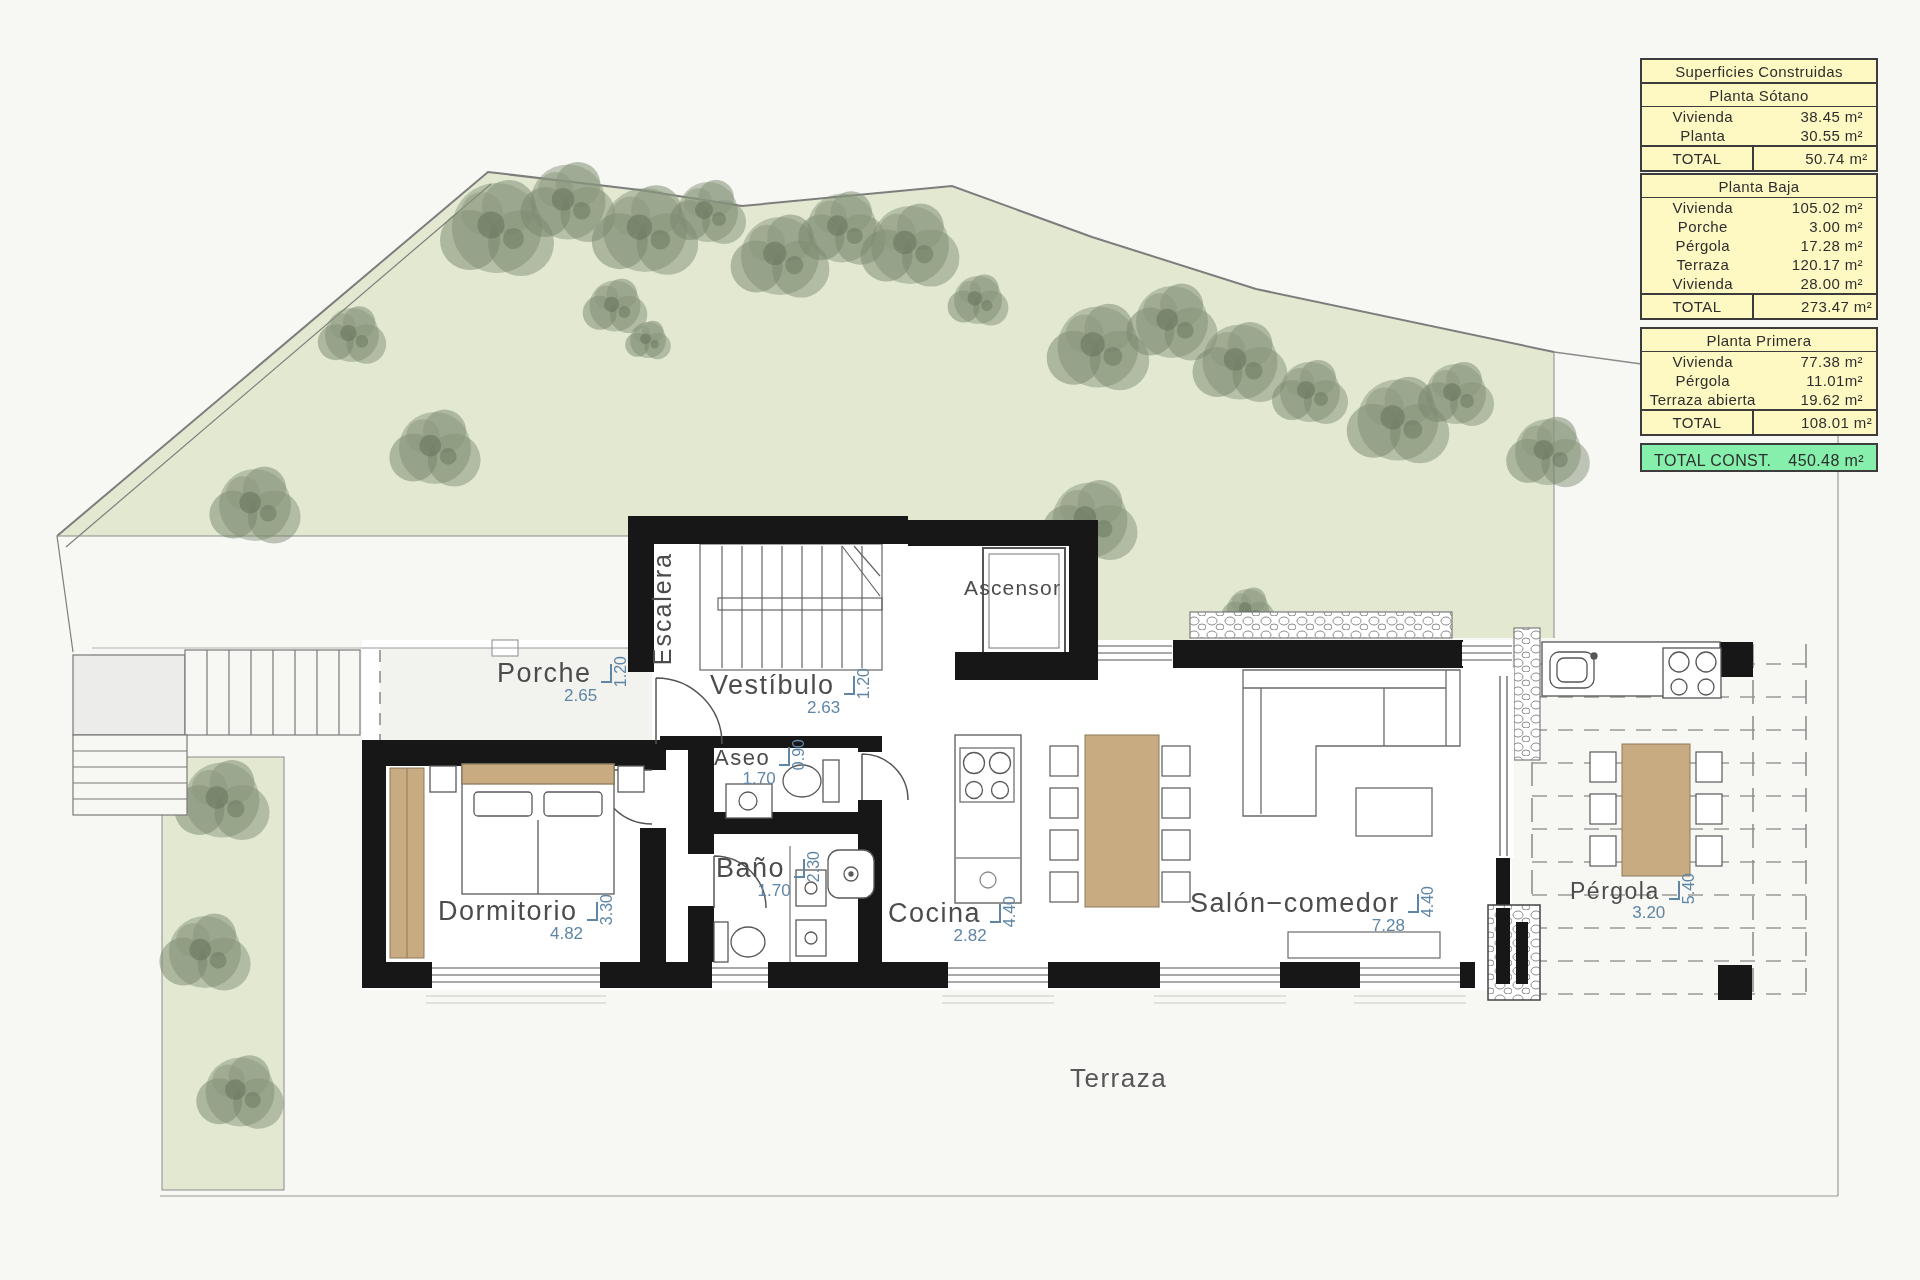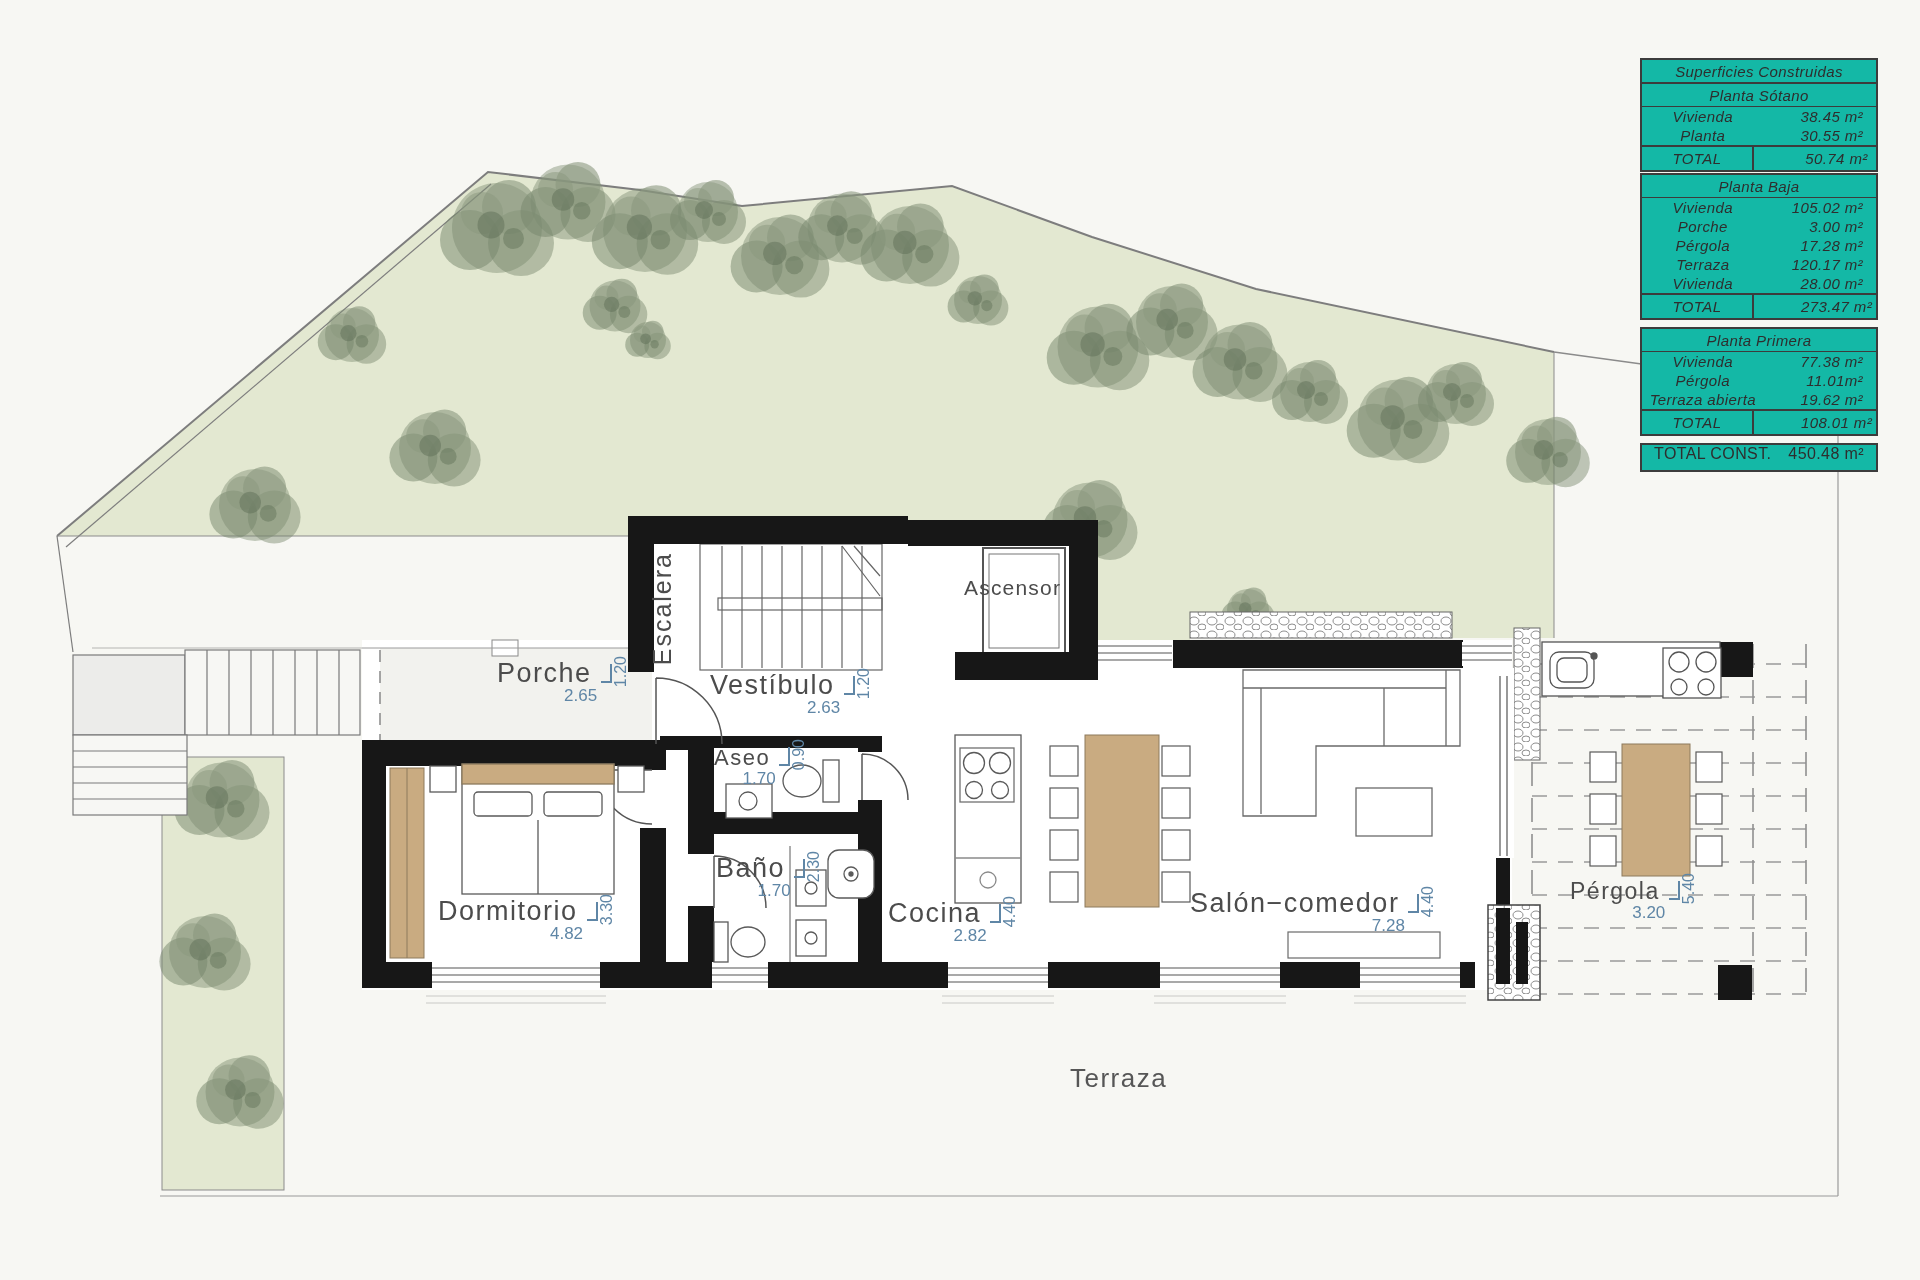--- a/index.html
+++ b/index.html
@@ -30,37 +30,36 @@
     color:#5f86a6;font-size:17px;font-weight:400;letter-spacing:0;font-style:normal;
   }
   .vtext{
     position:absolute;color:#4c4c4c;font-size:25px;letter-spacing:2px;line-height:1;
     writing-mode:vertical-rl;transform:rotate(180deg);
   }
   .terraza-label{position:absolute;color:#565656;font-size:26px;letter-spacing:1.5px;}
 
   
   .stable{
-    position:absolute;left:1640px;width:238px;background:#14b8a6;
+    position:absolute;left:1640px;width:238px;background:#fef9c3;
     border:2px solid #3c3c3c;color:#2e2e2e;font-size:15px;letter-spacing:.4px;
     box-sizing:border-box;
-    font-style:italic;
   }
   .thead{text-align:center;border-bottom:2px solid #3c3c3c;padding:3px 0 2px;}
   .thead.sub{border-bottom:1.5px solid #3c3c3c;}
   .trow{display:flex;line-height:19px;}
   .trow .tl{flex:0 0 52%;text-align:center;}
   .trow .tv{flex:1;text-align:right;padding-right:13px;}
   .ttotal{display:flex;border-top:2px solid #3c3c3c;gap:43px;}
   .ttotal .tl{flex:0 0 47%;border-right:2px solid #3c3c3c;text-align:center;padding:3px 0;}
   .ttotal .tv{flex:1;text-align:center;padding:3px 0;}
   .gtotal{
     position:absolute;left:1640px;top:443px;width:238px;height:29px;
-    border:2px solid #3c3c3c;background:#14b8a6;box-sizing:border-box;
-    display:flex;align-items:flex-start;justify-content:space-between;
+    border:2px solid #3c3c3c;background:#86efac;box-sizing:border-box;
+    display:flex;align-items:flex-end;justify-content:space-between;
     padding:0 12px;font-size:16px;color:#2e2e2e;letter-spacing:.4px;
   }
 </style>
 </head>
 <body>
 
 <div class="stage">
 
   <svg viewBox="0 0 1920 1280">
     <defs>

